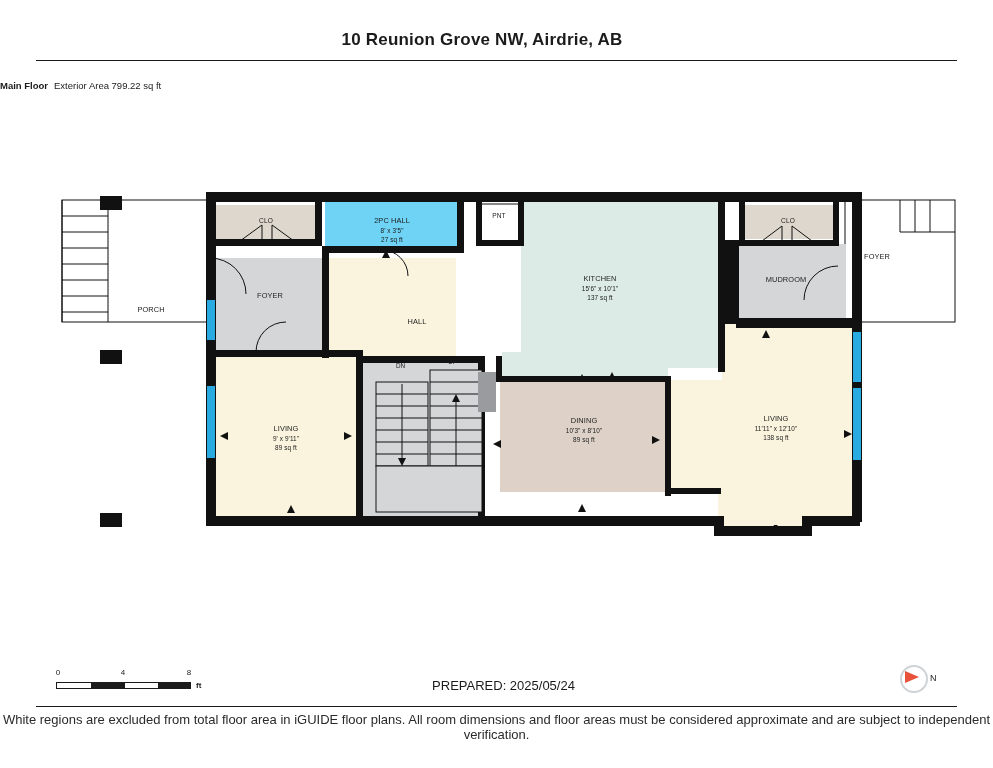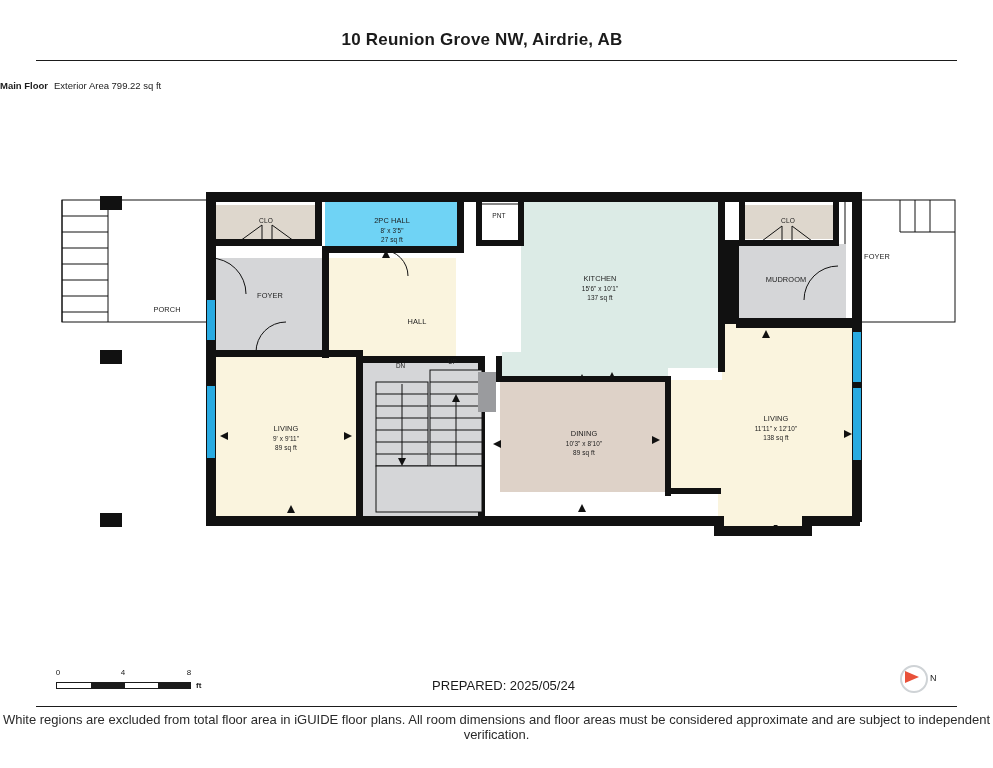--- a/index.html
+++ b/index.html
@@ -368,21 +368,21 @@
     <polygon points="578,382 582,374 586,382"></polygon>
     <polygon points="612,372 616,380 608,380"></polygon>
     <polygon points="660,440 652,436 652,444"></polygon>
     <polygon points="766,330 770,338 762,338"></polygon>
     <polygon points="770,533 774,525 778,525"></polygon>
     <polygon points="852,434 844,430 844,438"></polygon>
   </g>
 </svg>
 
   
-  <div class="lbl" style="left:132px; top:305px; width:70px;">
+  <div class="lbl" style="left:116px; top:305px; width:70px;">
     <span class="nm">PORCH</span>
   </div>
 
   <div class="lbl lbl-sm" style="left:236px; top:216px; width:60px;">
     <span>CLO</span>
   </div>
 
   <div class="lbl" style="left:350px; top:216px; width:84px;">
     <div class="nm">2PC HALL</div>
     <div class="dm">8' x 3'5"</div>
@@ -418,21 +418,21 @@
   <div class="lbl" style="left:748px; top:275px; width:76px;">
     <span class="nm">MUDROOM</span>
   </div>
 
   <div class="lbl" style="left:248px; top:424px; width:76px;">
     <div class="nm">LIVING</div>
     <div class="dm">9' x 9'11"</div>
     <div class="ar">89 sq ft</div>
   </div>
 
-  <div class="lbl" style="left:540px; top:429px; width:88px;">
+  <div class="lbl" style="left:540px; top:416px; width:88px;">
     <div class="nm">DINING</div>
     <div class="dm">10'3" x 8'10"</div>
     <div class="ar">89 sq ft</div>
   </div>
 
   <div class="lbl" style="left:726px; top:414px; width:100px;">
     <div class="nm">LIVING</div>
     <div class="dm">11'11" x 12'10"</div>
     <div class="ar">138 sq ft</div>
   </div>

